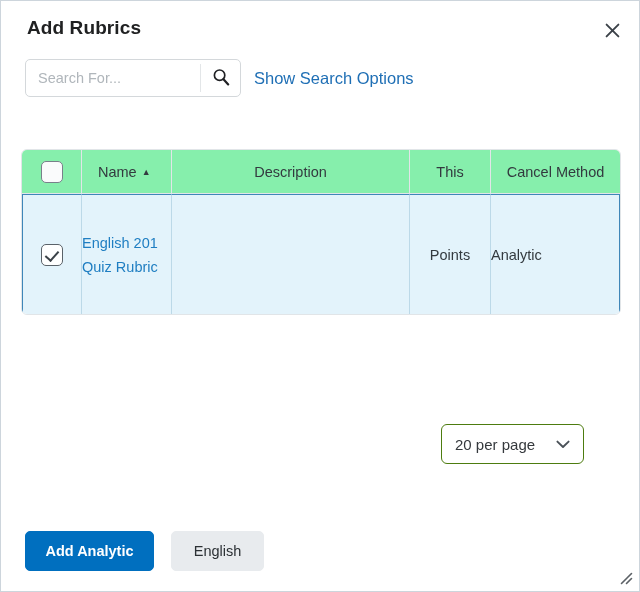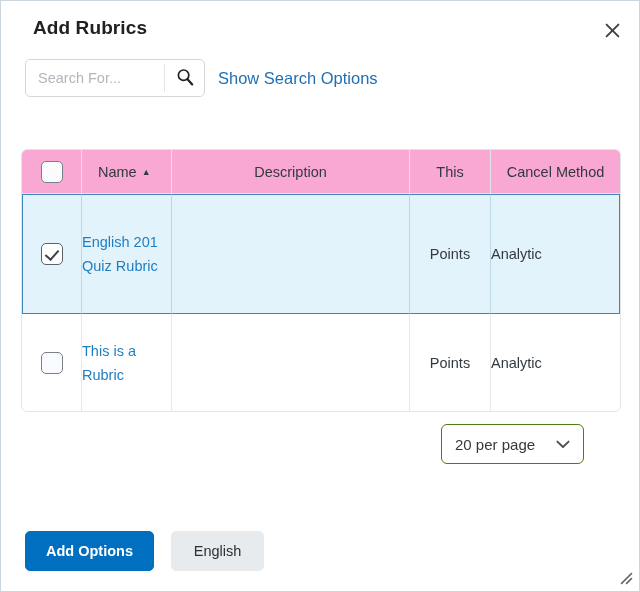--- a/index.html
+++ b/index.html
@@ -24,21 +24,21 @@
 
   
   .dlg-header {
     position: absolute;
     left: 0; top: 0;
     width: 640px;
     height: 56px;
   }
   .dlg-title {
     position: absolute;
-    left: 32px;
+    left: 26px;
     top: 16px;
     font-size: 19px;
     font-weight: bold;
     color: #202122;
     letter-spacing: .1px;
   }
   .close-btn {
     position: absolute;
     right: 14px;
     top: 14px;
@@ -57,21 +57,21 @@
   
   .search-row {
     position: absolute;
     left: 24px;
     top: 58px;
     display: flex;
     align-items: center;
   }
   .search-box {
     position: relative;
-    width: 180px;
+    width: 216px;
     height: 38px;
     box-sizing: border-box;
     border: 1px solid #d4d8db;
     border-radius: 5px;
     background: #ffffff;
     display: flex;
     align-items: center;
   }
   .search-input {
     border: none;
@@ -128,21 +128,21 @@
     width: 600px;
     border-collapse: separate;
     border-spacing: 0;
     table-layout: fixed;
     border: 1px solid #e1e5e8;
     border-radius: 6px;
     overflow: hidden;
     background: #ffffff;
   }
   .rubrics-table th {
-    background: #f9a8d4;
+    background: #86efac;
     border-bottom: 1px solid #e1e5e8;
     border-right: 1px solid #e1e5e8;
     font-size: 14.5px;
     font-weight: normal;
     color: #333a3f;
     height: 43px;
     padding: 0;
     text-align: center;
     vertical-align: middle;
   }
@@ -364,44 +364,33 @@
         <td class="cell-center">
           <span class="cb checked"></span>
         </td>
         <td class="name-cell">
           <a class="name-link" href="#">English 201 Quiz Rubric</a>
         </td>
         <td class="name-cell"></td>
         <td class="cell-center">Points</td>
         <td class="name-cell">Analytic</td>
       </tr>
-      <tr class="row-short">
-        <td class="cell-center">
-          <span class="cb"></span>
-        </td>
-        <td class="name-cell">
-          <a class="name-link" href="#">This is a Rubric</a>
-        </td>
-        <td class="name-cell"></td>
-        <td class="cell-center">Points</td>
-        <td class="name-cell">Analytic</td>
-      </tr>
     </tbody>
   </table>
 
   <div class="perpage-wrap">
     <span class="perpage-label">20 per page</span>
     <span class="perpage-chevron">
       <svg width="14" height="9" viewBox="0 0 14 9" aria-hidden="true">
         <path d="M1.4 1.6 L7 7 L12.6 1.6" fill="none" stroke="#4a5158" stroke-width="1.9" stroke-linecap="round" stroke-linejoin="round"></path>
       </svg>
     </span>
   </div>
 
-  <button class="btn btn-primary">Add Options</button>
+  <button class="btn btn-primary">Add Analytic</button>
   <button class="btn btn-secondary">English</button>
 
   <div class="resize-grip">
     <svg width="16" height="16" viewBox="0 0 16 16" aria-hidden="true">
       <path d="M14.5 4.5 L4.5 14.5 M14.5 9.5 L9.5 14.5" stroke="#5c6166" stroke-width="1.6" stroke-linecap="round"></path>
     </svg>
   </div>
 
 </div>
 

